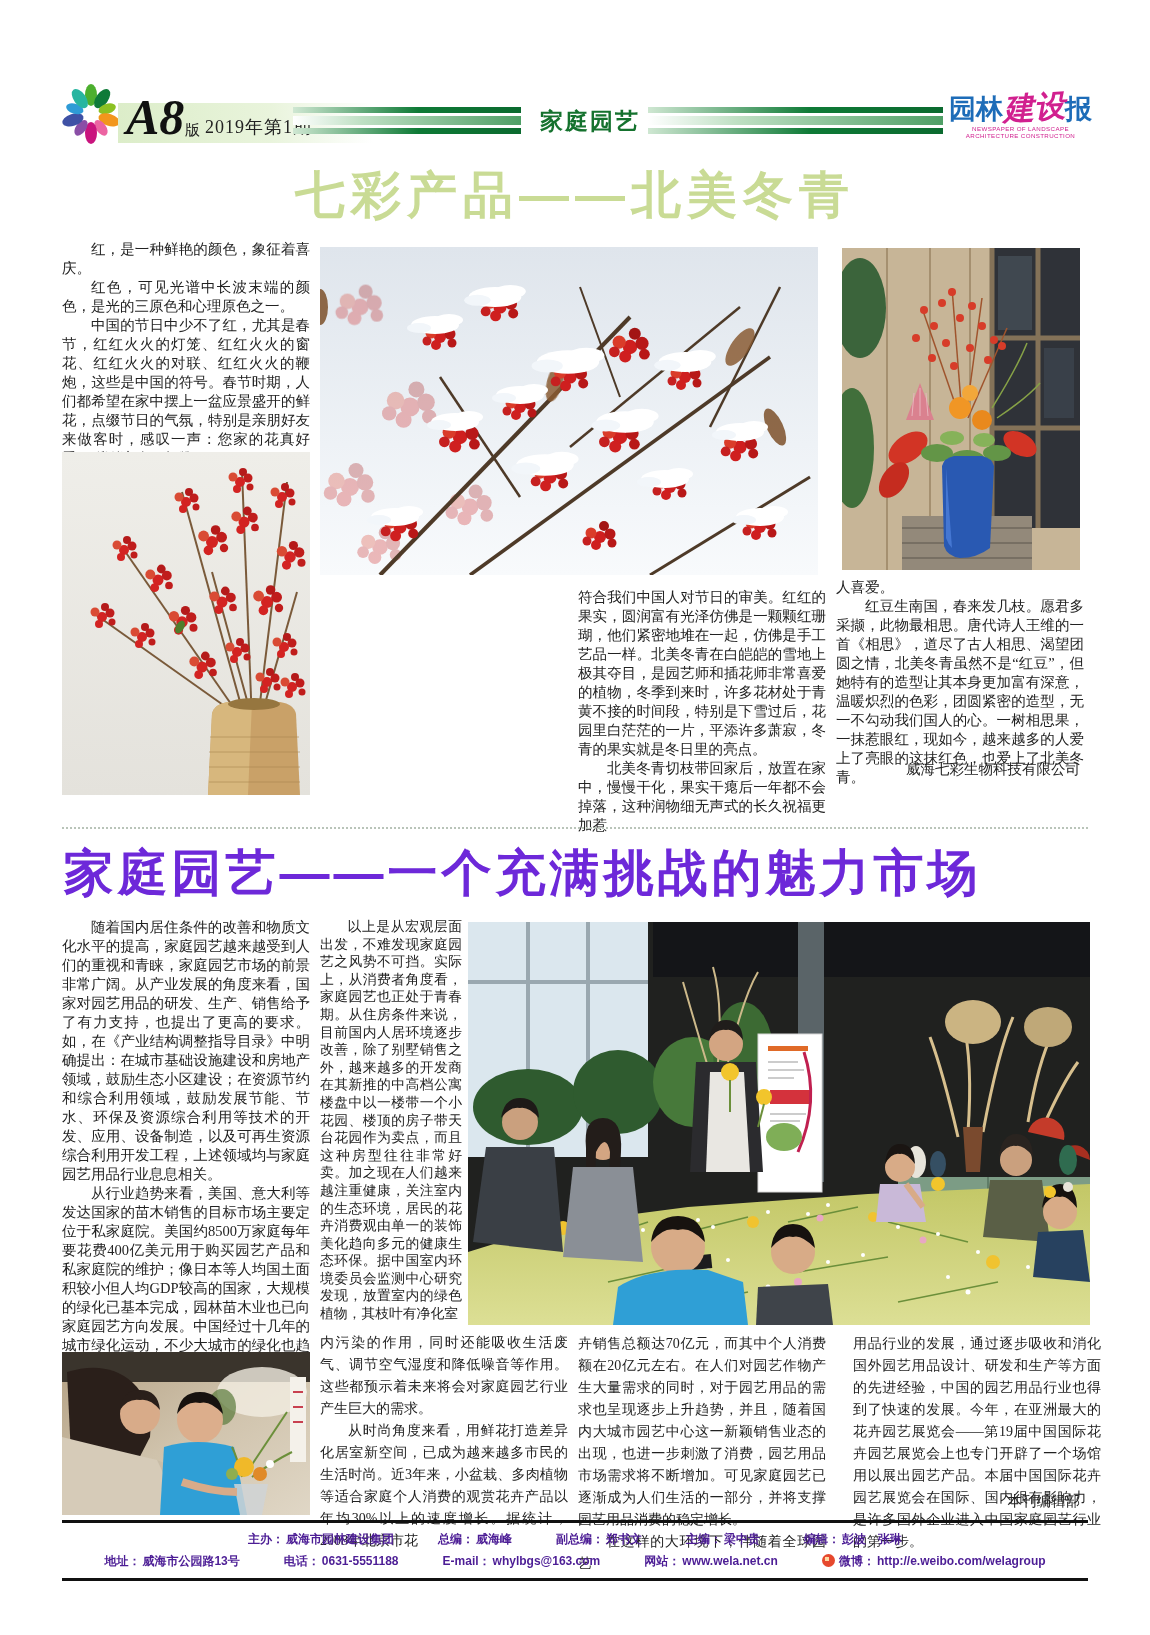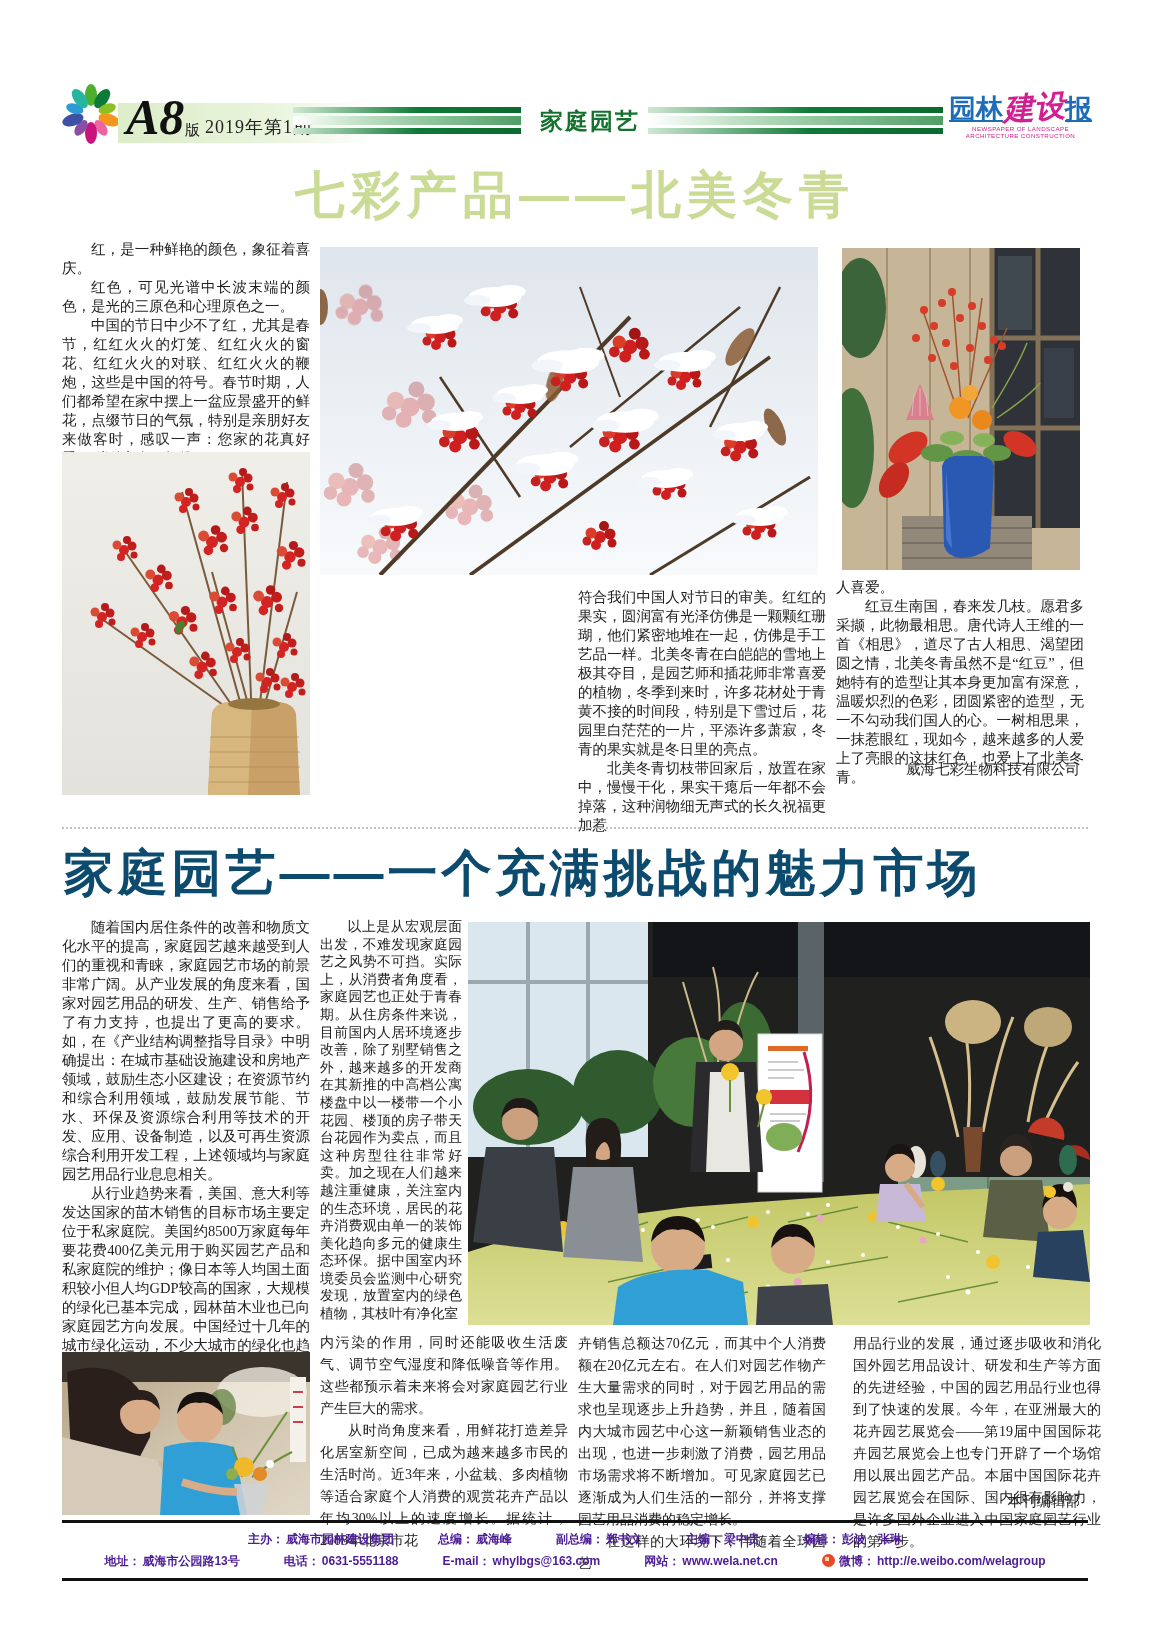--- a/index.html
+++ b/index.html
@@ -15,32 +15,32 @@
   .issue{position:absolute;left:205px;top:115px;font-size:18px;color:#222;letter-spacing:1px;}
   .hbar{position:absolute;height:27px;}
   .hbar .s1{height:6px;background:linear-gradient(to right,#cfe7d2,#0e7a36 55%,#0b6a2f);}
   .hbar .s2{height:9px;margin:3px 0;background:linear-gradient(to right,#ffffff,#bfe0c4 30%,#4f9f66);}
   .hbar .s3{height:6px;background:linear-gradient(to right,#cfe7d2,#0e7a36 55%,#0b6a2f);}
   .section-label{position:absolute;left:530px;top:106px;width:120px;text-align:center;
                  font-family:"Liberation Sans","DejaVu Sans",sans-serif;font-weight:bold;
                  font-size:23px;color:#15722e;letter-spacing:2px;}
   .masthead{position:absolute;left:948px;top:92px;width:145px;text-align:center;line-height:1;}
   .mh-row{white-space:nowrap;}
-  .mh-blue{color:#1d6cb8;font-weight:bold;font-size:27px;font-family:"Liberation Sans","DejaVu Sans",sans-serif;text-decoration:underline;}
+  .mh-blue{color:#1d6cb8;font-weight:bold;font-size:27px;font-family:"Liberation Sans","DejaVu Sans",sans-serif;}
   .mh-mag{color:#d1208f;font-weight:bold;font-style:italic;font-size:31px;
           font-family:"Liberation Serif","DejaVu Serif",serif;display:inline-block;transform:rotate(-4deg);}
   .mh-sub{margin-top:3px;font-size:6.5px;color:#d1208f;letter-spacing:0.4px;
           font-family:"Liberation Sans","DejaVu Sans",sans-serif;transform:scale(0.95);}
   
   .hl1{position:absolute;left:0;top:162px;width:1150px;text-align:center;
        font-family:"Liberation Sans","DejaVu Sans",sans-serif;font-weight:bold;
        font-size:50px;letter-spacing:6px;color:#c9db95;}
   .hl2{position:absolute;left:0;top:840px;width:1045px;text-align:center;
        font-family:"Liberation Sans","DejaVu Sans",sans-serif;font-weight:bold;
-       font-size:50px;letter-spacing:4px;color:#0c4a6e;}
+       font-size:50px;letter-spacing:4px;color:#6d28d9;}
   
   .col{position:absolute;width:248px;font-size:14.5px;line-height:19px;text-align:justify;color:#222;}
   .col p{margin:0;}
   .para.indent{text-indent:2em;}
   .col2b,.col3b,.col4b{font-size:14px;line-height:22px;}
   .ncol{position:absolute;left:320px;top:918px;width:142px;height:412px;overflow:hidden;
         font-size:13.8px;line-height:17.6px;text-align:justify;color:#222;}
   .ncol p{margin:0;}
   .byline{text-align:right;margin-top:22px;padding-right:4px;}
   .byline2{text-align:right;margin-top:6px;padding-right:4px;}

